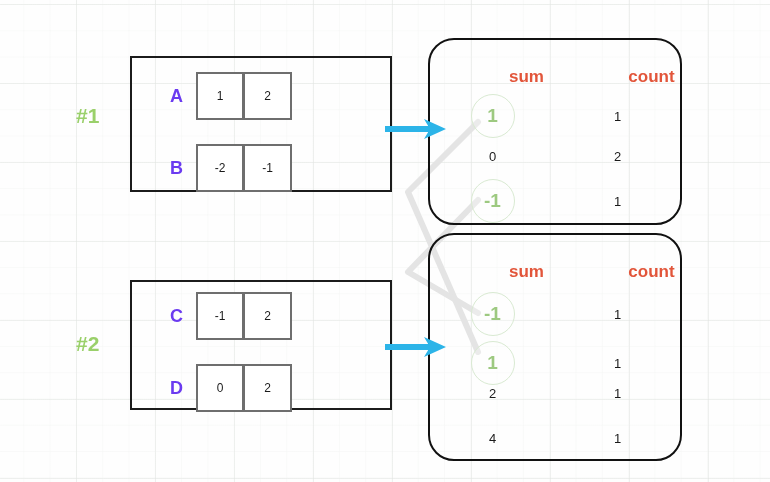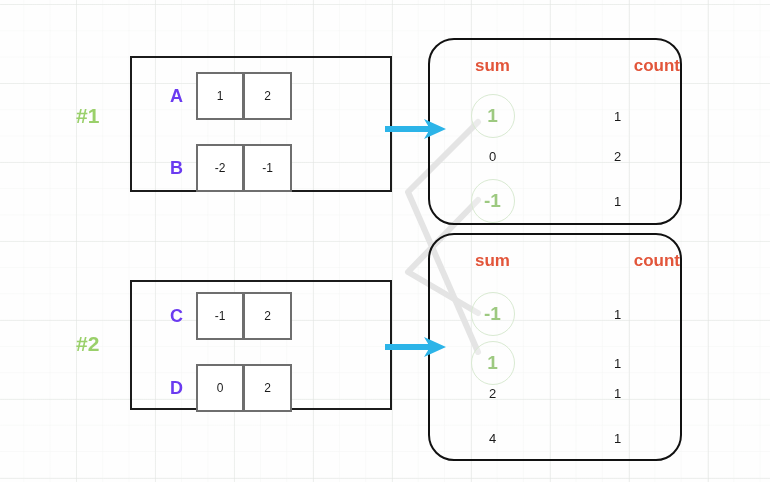--- a/index.html
+++ b/index.html
@@ -100,26 +100,27 @@
     border: 2px solid #111111;
     border-radius: 26px;
     box-sizing: border-box;
     background: transparent;
   }
   #panel-1 { left: 428px; top: 38px; width: 254px; height: 187px; }
   #panel-2 { left: 428px; top: 233px; width: 254px; height: 228px; }
 
   .panel-head {
     position: absolute;
-    top: 16px;
+    top: 27px;
     width: 100%;
     display: flex;
+    padding-left: 34px;
   }
   .col-sum  { width: 50%; text-align: center; }
-  .col-cnt  { width: 50%; text-align: right; }
+  .col-cnt  { width: 50%; text-align: center; }
   .head-text {
     color: #e2553a;
     font-size: 17px;
     font-weight: bold;
     font-family: "Liberation Sans", sans-serif;
   }
 
   .trow {
     position: absolute;
     width: 100%;

